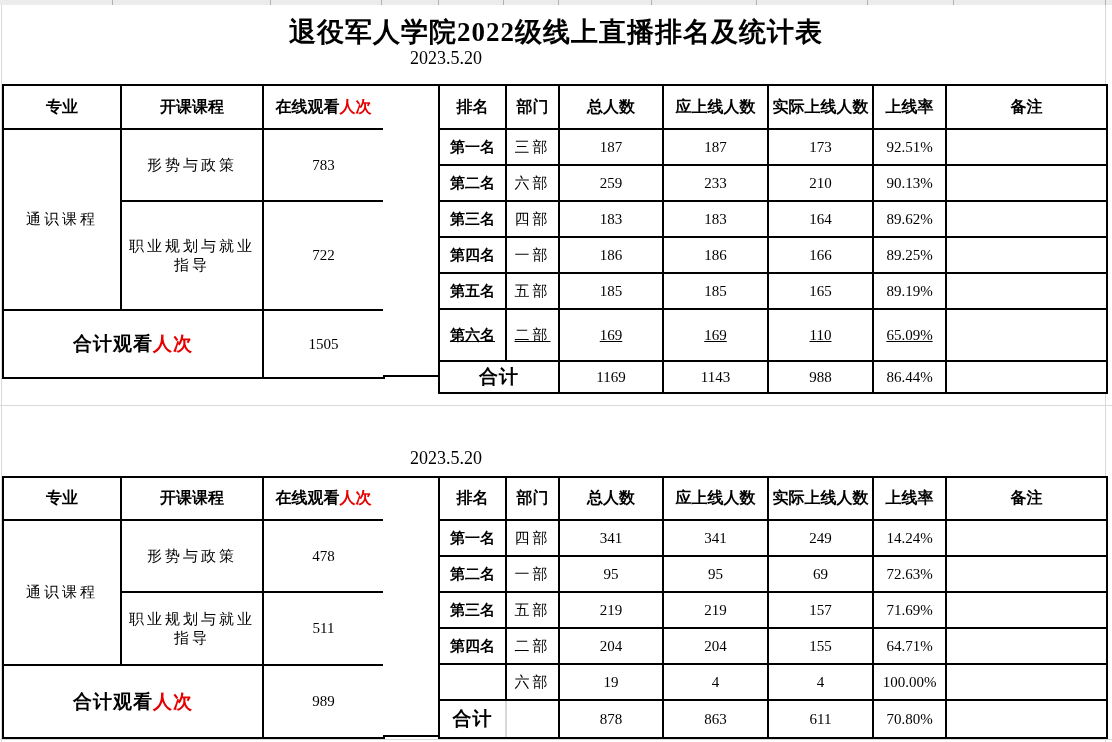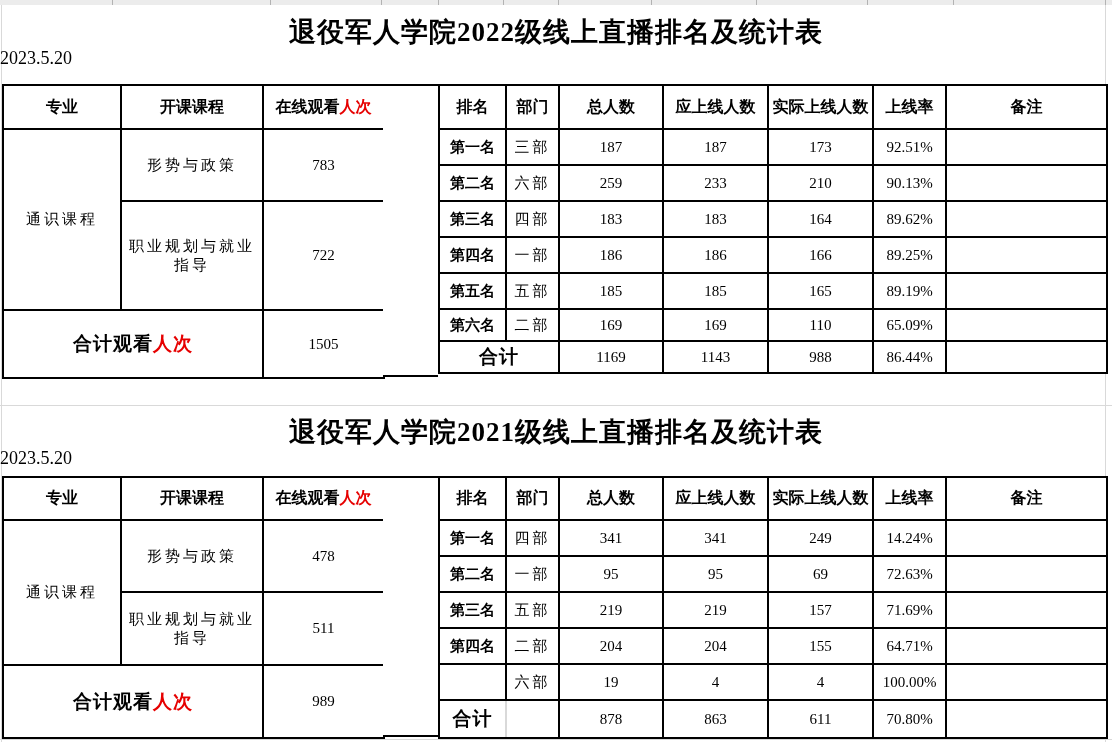--- a/index.html
+++ b/index.html
@@ -10,21 +10,21 @@
   
   .gridline-h { position:absolute; left:0; width:1112px; height:1px; background:#d9d9d9; z-index:0; }
   .gridline-v { position:absolute; top:0; height:742px; width:1px; background:#d9d9d9; z-index:0; }
 
   
   .top-strip { position:absolute; left:0; top:0; width:1112px; height:5px; background:#ececec; z-index:1; }
   .strip-mark { position:absolute; top:0; width:1px; height:5px; background:#b3b3b3; }
 
   .sec-title { position:absolute; left:0; width:1112px; text-align:center;
                font-size:27px; font-weight:bold; color:#000; letter-spacing:1px; z-index:2; }
-  .sec-date  { position:absolute; left:0; width:892px; 
+  .sec-date  { position:absolute; left:0; width:892px; text-align:center;
                font-size:18px; color:#000; z-index:2; }
 
   table { border-collapse:collapse; table-layout:fixed; position:absolute; background:#bef264; z-index:2; }
   td, th { border:2px solid #000; text-align:center; vertical-align:middle;
            padding:0; overflow:hidden; background:#fff; }
 
   .th    { font-family:"Liberation Sans", sans-serif; font-weight:bold; font-size:16px; }
   .rank  { font-family:"Liberation Sans", sans-serif; font-weight:bold; font-size:15px; }
   .cn    { font-family:"Liberation Serif", serif; font-size:15px; letter-spacing:3px;margin-left:25px; }
   .num   { font-family:"Liberation Serif", serif; font-size:15px; letter-spacing:0; }
@@ -153,41 +153,40 @@
     </tr>
     <tr style="height:36px;">
       <td class="rank">第五名</td>
       <td class="cn">五部</td>
       <td class="num">185</td>
       <td class="num">185</td>
       <td class="num">165</td>
       <td class="num">89.19%</td>
       <td class="num"></td>
     </tr>
-    <tr style="height:32px;">
+    <tr style="height:52px;text-decoration:underline;">
       <td class="rank">第六名</td>
       <td class="cn">二部</td>
       <td class="num">169</td>
       <td class="num">169</td>
       <td class="num">110</td>
       <td class="num">65.09%</td>
       <td class="num"></td>
     </tr>
     <tr style="height:32px;">
       <td class="tlabel" colspan="2">合计</td>
       <td class="num">1169</td>
       <td class="num">1143</td>
       <td class="num">988</td>
       <td class="num">86.44%</td>
       <td class="num"></td>
     </tr>
   </tbody>
     </table>
 
-  <div class="sec-title" style="top:414px;">退役军人学院2021级线上直播排名及统计表</div>
   <div class="sec-date" style="top:448px;">2023.5.20</div>
 
   <table style="left:2px; top:476px; width:381px;">
     <colgroup>
         <col style="width:118px">
         <col style="width:142px">
         <col style="width:121px">
       </colgroup>
     <tbody>
         <tr style="height:43px;">

